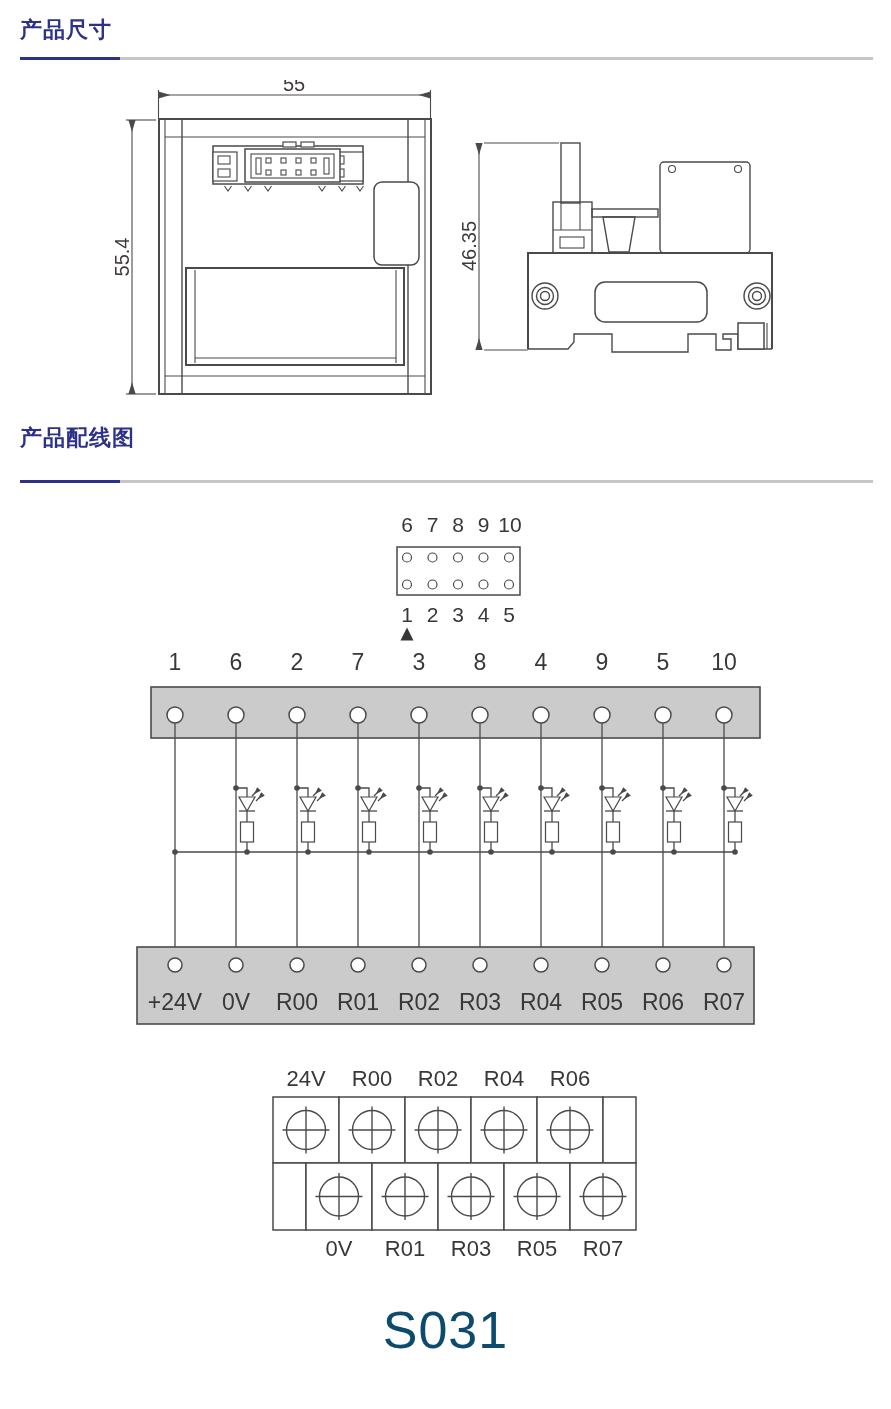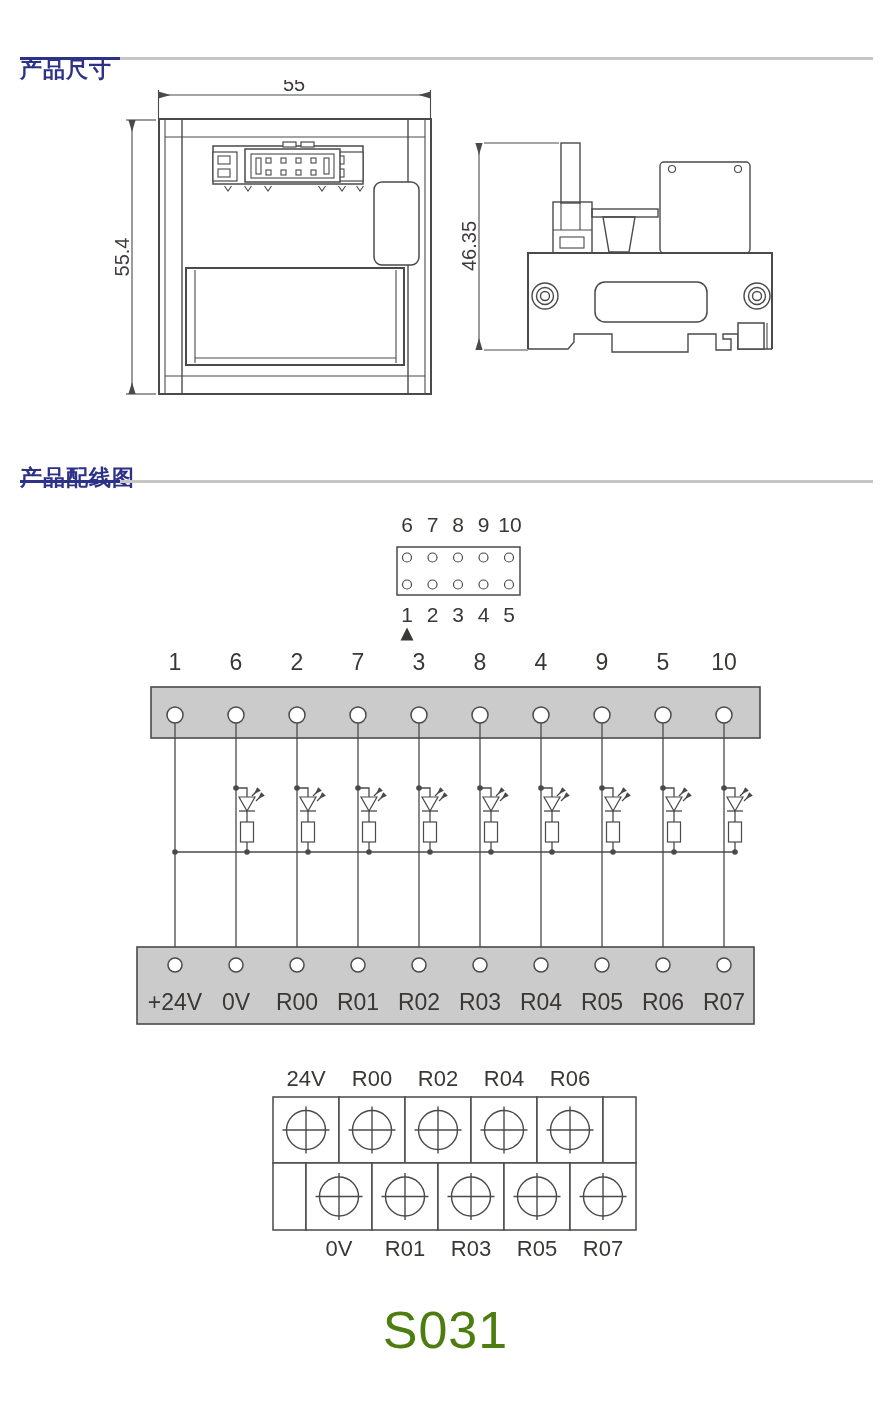--- a/index.html
+++ b/index.html
@@ -1,37 +1,37 @@
 <!DOCTYPE html>
 <html><head>
 <meta charset="utf-8">
 <style>
   html,body{margin:0;padding:0;background:#fff;}
   .page{position:relative;width:891px;height:1409px;background:#fff;overflow:hidden;
         font-family:"Liberation Sans",sans-serif;}
   .section-title{position:absolute;left:20px;font-size:22px;font-weight:bold;color:#2d3188;
-                 letter-spacing:1px;white-space:nowrap;margin-top:40px;}
+                 letter-spacing:1px;white-space:nowrap;}
   .divider{position:absolute;left:20px;width:853px;height:3px;
            background:linear-gradient(to right,#2d3188 0,#2d3188 100px,#c6c6c6 100px,#c6c6c6 100%);}
   .abs-svg{position:absolute;left:0;}
   svg text{font-family:"Liberation Sans",sans-serif;fill:#3a3836;}
   .w{stroke:#4a4a4a;fill:none;stroke-width:1.3;}
   .s{stroke:#4a4a4a;fill:none;stroke-width:1.4;}
   .s2{stroke:#4a4a4a;fill:none;stroke-width:2;}
   .s1{stroke:#4a4a4a;fill:none;stroke-width:1.1;}
   .sf{stroke:#4a4a4a;fill:#ffffff;stroke-width:1.5;}
   .sf1{stroke:#4a4a4a;fill:#ffffff;stroke-width:1.2;}
   .gray{fill:#cbcbcb;stroke:#4a4a4a;stroke-width:1.6;}
   .dot{fill:#4a4a4a;stroke:none;}
   .dimtxt{font-size:20px;fill:#3f3b3a;}
   .pintxt{font-size:21px;}
   .bustxt{font-size:23px;}
   .blktxt{font-size:22px;}
   .model{position:absolute;top:1300px;left:0;width:891px;text-align:center;
-         font-size:52px;color:#4d7c0f;letter-spacing:1px;}
+         font-size:52px;color:#0c4a6e;letter-spacing:1px;}
   .mk{fill:#4a4a4a;}
 </style>
 </head>
 <body>
 
 <div class="page">
 
   <div class="section-title" style="top:15px">产品尺寸</div>
   <div class="divider" style="top:57px"></div>
 

